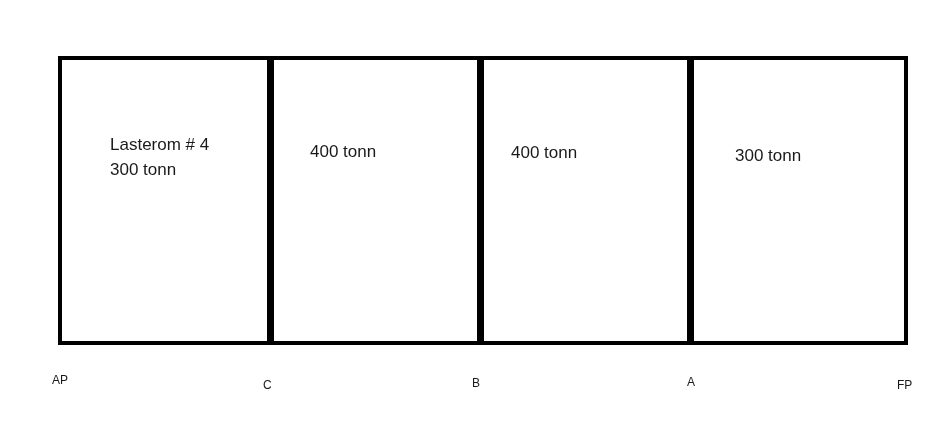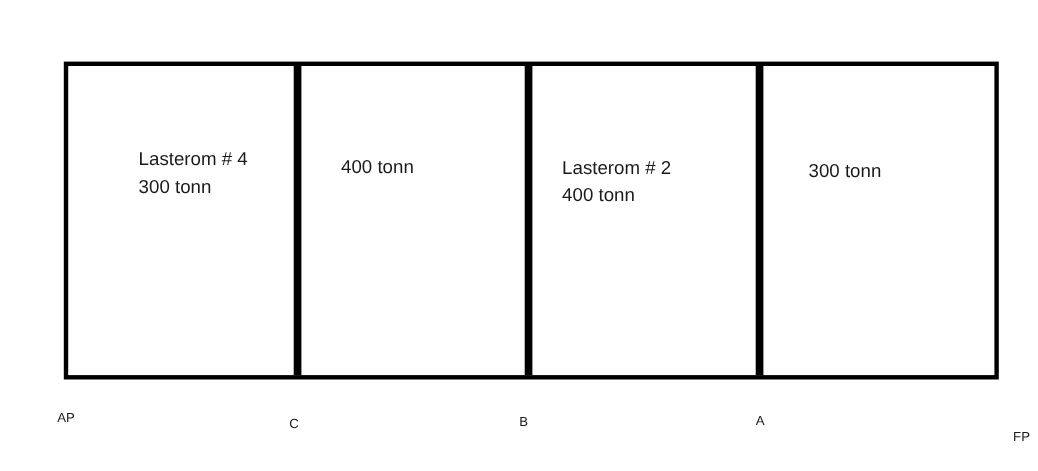--- a/index.html
+++ b/index.html
@@ -36,36 +36,36 @@
   .bulkhead.b1 { left: 205px; }
   .bulkhead.b2 { left: 415px; }
   .bulkhead.b3 { left: 625px; }
   .hold-text {
     position: absolute;
     font-size: 17px;
     line-height: 25px;
     white-space: nowrap;
     color: #1a1a1a;
   }
-  .hold-text.h4 { left: 64px;  top: 72px; }
+  .hold-text.h4 { left: 48px;  top: 72px; }
   .hold-text.h3 { left: 248px; top: 79px; }
   .hold-text.h2 { left: 449px; top: 80px; }
   .hold-text.h1 { left: 673px; top: 83px; }
   .marker {
     position: absolute;
     font-size: 12px;
     line-height: 18px;
     color: #1a1a1a;
     white-space: nowrap;
   }
   .marker.m-ap { left: 52px;  top: 371px; }
   .marker.m-c  { left: 263px; top: 376px; }
   .marker.m-b  { left: 472px; top: 374px; }
   .marker.m-a  { left: 687px; top: 373px; }
-  .marker.m-fp { left: 897px; top: 388px; margin-left: 24px; }
+  .marker.m-fp { left: 897px; top: 376px; }
 </style>
 </head>
 <body>
 
 <div class="canvas">
 
   <div class="hull">
 
     <div class="bulkhead b1"></div>
     <div class="bulkhead b2"></div>
@@ -74,21 +74,20 @@
     <div class="hold-text h4">
       <div>Lasterom # 4</div>
       <div>300 tonn</div>
     </div>
 
     <div class="hold-text h3">
       <div>400 tonn</div>
     </div>
 
     <div class="hold-text h2">
-      <div>Lasterom # 2</div>
       <div>400 tonn</div>
     </div>
 
     <div class="hold-text h1">
       <div>300 tonn</div>
     </div>
 
   </div>
 
   <div class="marker m-ap">AP</div>

